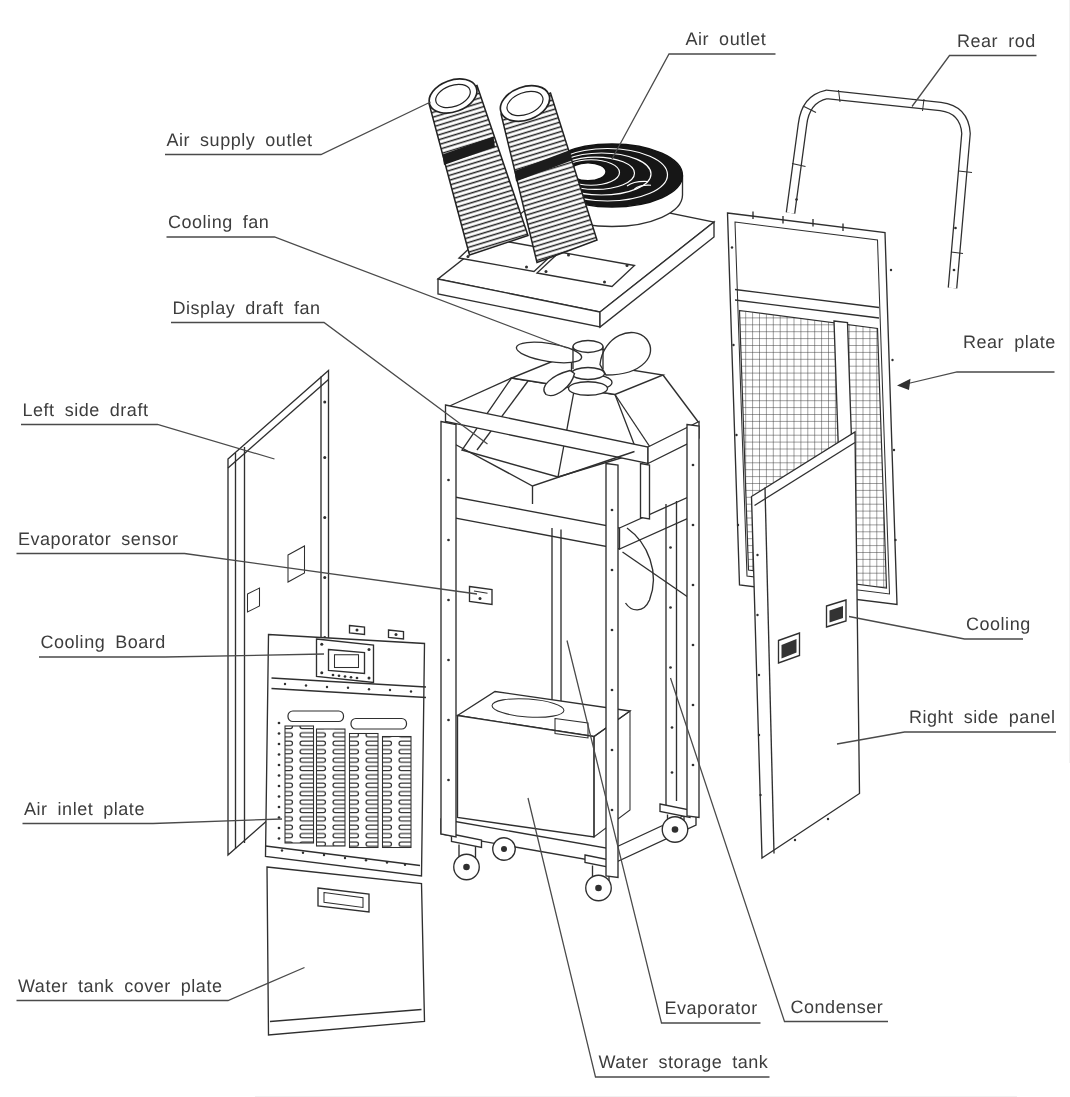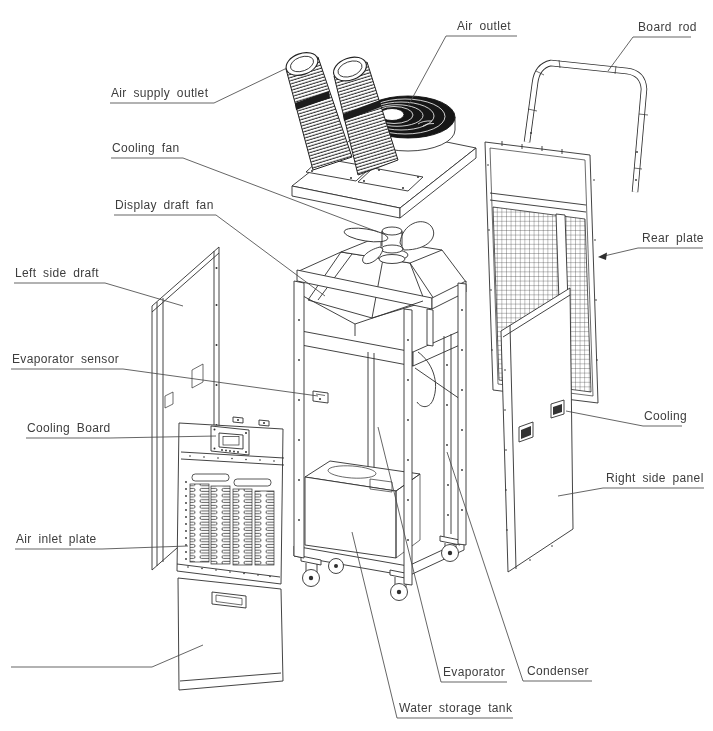--- a/index.html
+++ b/index.html
@@ -355,26 +355,27 @@
     <polyline class="leader" points="704,488 603,488 558,496"></polyline>
     <polyline class="leader" points="11,667 152,667 203,645"></polyline>
     <polyline class="leader" points="507,682 441,682 378,427"></polyline>
     <polyline class="leader" points="592,681 523,681 447,452"></polyline>
     <polyline class="leader" points="513,718 397,718 352,532"></polyline>
   </g>
 </svg>
 
   <div class="lbl" style="left:111px;top:86px">Air supply outlet</div>
   <div class="lbl" style="left:457px;top:19px">Air outlet</div>
-  <div class="lbl" style="left:638px;top:20px">Board rod</div>
+  <div class="lbl" style="left:638px;top:20px">Rear rod</div>
   <div class="lbl" style="left:112px;top:141px">Cooling fan</div>
   <div class="lbl" style="left:115px;top:198px">Display draft fan</div>
-  <div class="lbl" style="left:642px;top:231px">Rear plate</div>
+  <div class="lbl" style="left:642px;top:221px">Rear plate</div>
   <div class="lbl" style="left:15px;top:266px">Left side draft</div>
   <div class="lbl" style="left:12px;top:352px">Evaporator sensor</div>
   <div class="lbl" style="left:27px;top:421px">Cooling Board</div>
   <div class="lbl" style="left:644px;top:409px">Cooling</div>
   <div class="lbl" style="left:16px;top:532px">Air inlet plate</div>
   <div class="lbl" style="left:606px;top:471px">Right side panel</div>
+  <div class="lbl" style="left:12px;top:650px">Water tank cover plate</div>
   <div class="lbl" style="left:443px;top:665px">Evaporator</div>
   <div class="lbl" style="left:527px;top:664px">Condenser</div>
   <div class="lbl" style="left:399px;top:701px">Water storage tank</div>
 </div>
 
 </body></html>

